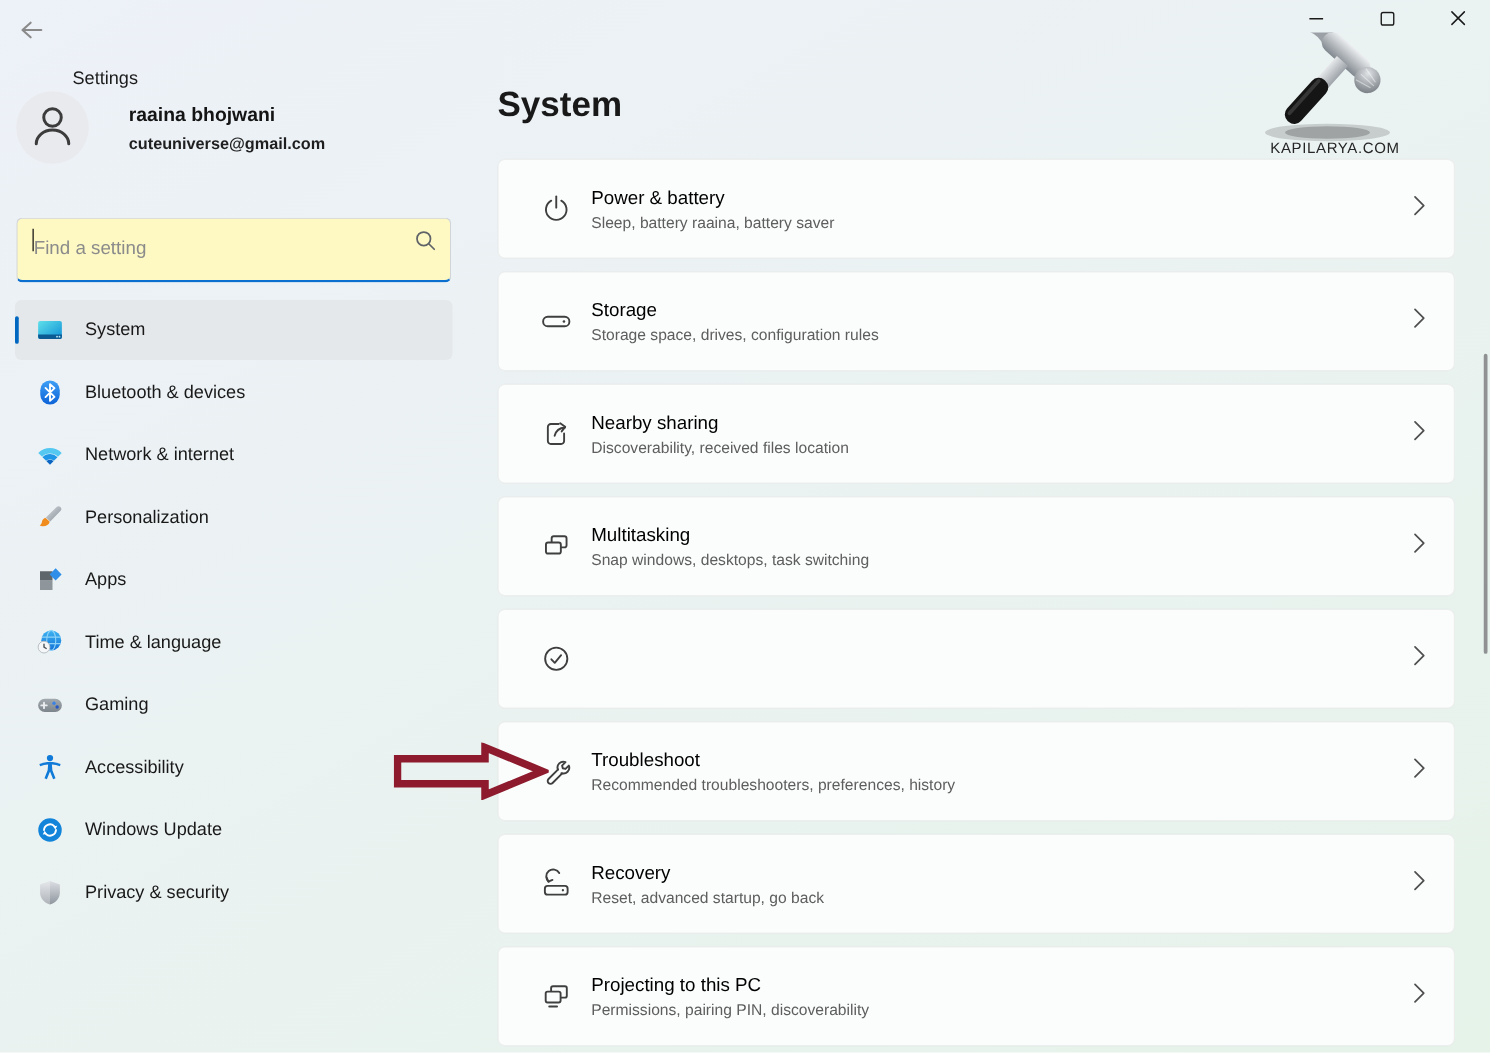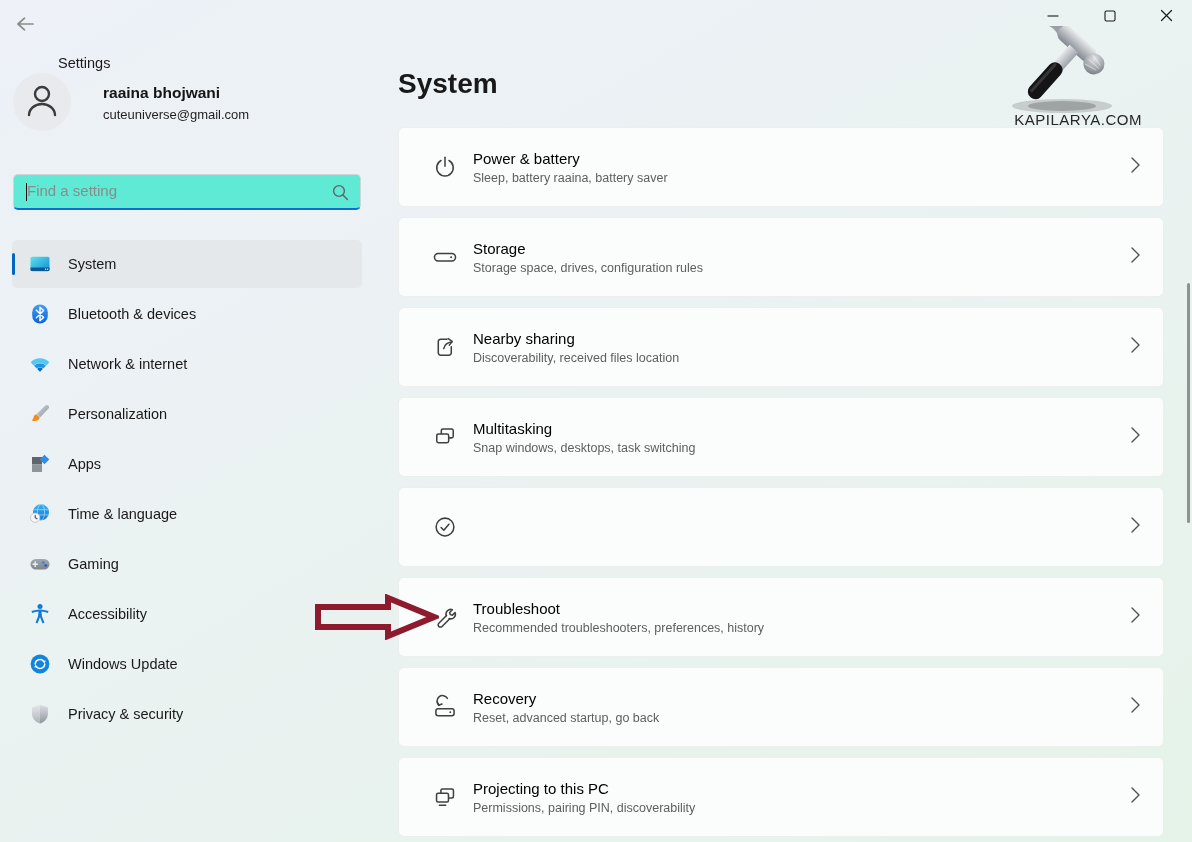--- a/index.html
+++ b/index.html
@@ -14,31 +14,31 @@
   
   .back-btn { position:absolute; left:10px; top:13px; width:30px; height:26px;
     display:flex; align-items:center; justify-content:center; border-radius:4px; cursor:pointer; }
   .app-title { position:absolute; left:58px; top:17px; font-size:14.5px; color:#1b1b1b;margin-top:38px; }
   .win-btn { position:absolute; top:3px; width:42px; height:28px;
     display:flex; align-items:center; justify-content:center; cursor:pointer; }
   .win-btn.min { left:1032px; } .win-btn.max { left:1089px; } .win-btn.close { left:1145px; }
 
   
   .hammer-wrap { position:absolute; left:992px; top:26px; width:152px; height:86px; }
-  .watermark-text { position:absolute; left:994px; top:111px; width:148px; text-align:right;
-    font-size:15px; letter-spacing:.5px; color:#262626; font-weight:500; }
+  .watermark-text { position:absolute; left:994px; top:111px; width:148px; text-align:center;
+    font-size:12px; letter-spacing:.5px; color:#262626; font-weight:500; }
 
   
   .avatar { position:absolute; left:13px; top:73px; width:58px; height:58px; border-radius:50%;
     background:#e9eaee; display:flex; align-items:center; justify-content:center; cursor:pointer; }
   .user-name { position:absolute; left:103px; top:84px; font-size:15.5px; font-weight:700; color:#141414; }
-  .user-email { position:absolute; left:103px; top:107px; font-size:13px; color:#1f1f1f; }
-
-  .search-box { position:absolute; left:13px; top:174px; width:348px; height:36px;
-    background:#5eead4; border:1px solid #d2d5d8; border-bottom:2px solid #0b6fd0; border-radius:5px; }
+  .user-email { position:absolute; left:103px; top:107px; font-size:13px; color:#1f1f1f;font-weight:bold; }
+
+  .search-box { position:absolute; left:13px; top:174px; width:348px; height:52px;
+    background:#fef9c3; border:1px solid #d2d5d8; border-bottom:2px solid #0b6fd0; border-radius:5px; }
   .search-box input { position:absolute; inset:0; border:none; outline:none; background:transparent;
     padding:0 36px 2px 13px; font-size:15px; font-family:inherit; color:#1a1a1a; }
   .search-box input::placeholder { color:#8b8b8b; }
   .search-caret { position:absolute; left:12px; top:8px; width:1px; height:18px; background:#111; }
   .search-glyph { position:absolute; right:11px; top:9px; }
 
   .nav { position:absolute; left:0; top:240px; width:380px; }
   .nav-item { position:relative; display:flex; align-items:center; gap:17px;
     height:48px; margin:0 18px 2px 12px; padding-left:17px; border-radius:5px;
     font-size:14.5px; color:#191919; cursor:pointer; }

